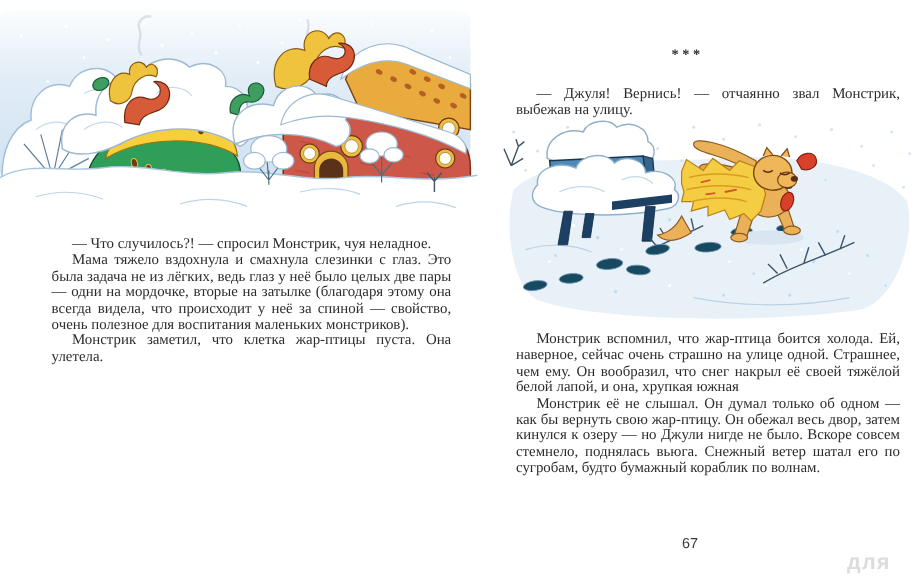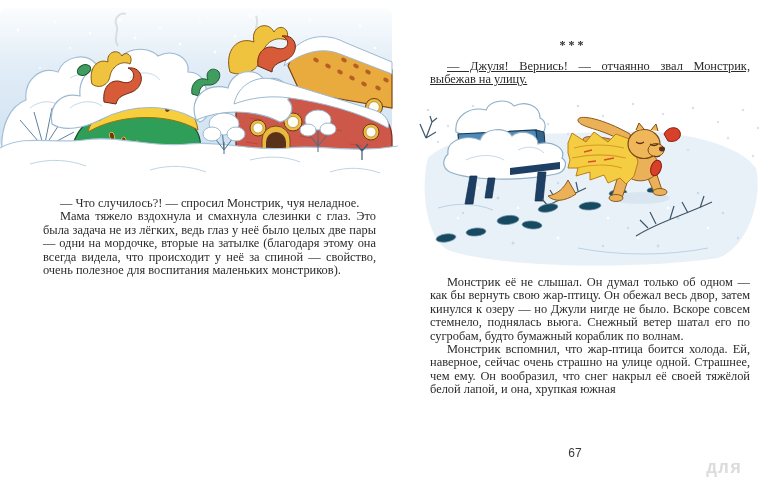--- a/index.html
+++ b/index.html
@@ -8,21 +8,21 @@
   .illus{position:absolute;}
   .textcol{position:absolute;color:#2b2b2b;font-size:12.4px;line-height:13.4px;
            text-align:justify;hyphens:auto;}
   .textcol p{margin:0;text-indent:17px;}
   .textcol p.noindent{text-indent:0;}
   .pagenum{position:absolute;width:32px;text-align:center;color:#3a3a3a;
            font-family:"Liberation Sans",sans-serif;font-size:12px;}
   .separator{position:absolute;left:430px;top:38px;width:286px;text-align:center;
              color:#2e2e2e;font-size:12px;letter-spacing:3px;font-weight:bold;}
   .watermark{position:absolute;right:2px;bottom:12px;width:88px;text-align:center;
-             font-family:Liberation Mono, monospace;font-weight:bold;color:#dcdcdc;
+             font-family:Liberation Sans, sans-serif;font-weight:bold;color:#dcdcdc;
              line-height:0.85;}
   .watermark .wm1{font-size:18px;letter-spacing:1px;}
   .watermark .wm2{font-size:29px;letter-spacing:1px;}
 </style>
 </head>
 <body>
 
 <div class="spread">
 
   <div>
@@ -170,30 +170,31 @@
         <ellipse cx="318" cy="112" rx="13" ry="10" fill="#ffffff" stroke="#9cb9d1" stroke-width="1"></ellipse>
         <ellipse cx="308" cy="122" rx="8" ry="6" fill="#ffffff" stroke="#9cb9d1" stroke-width="1"></ellipse>
         <ellipse cx="328" cy="121" rx="8" ry="6" fill="#ffffff" stroke="#9cb9d1" stroke-width="1"></ellipse>
       </g>
       <path d="M362,152 L362,140 M362,143 L356,136 M362,143 L368,136" stroke="#3d5a70" stroke-width="1.2" fill="none"></path>
     </svg>
 
     <div class="textcol" style="left:43px;top:197px;width:333px;">
       <p>— Что случилось?! — спросил Монстрик, чуя неладное.</p>
       <p>Мама тяжело вздохнула и смахнула слезинки с глаз. Это была задача не из лёгких, ведь глаз у неё было целых две пары — одни на мордочке, вторые на затылке (благодаря этому она всегда видела, что происходит у неё за спиной — свойство, очень полезное для воспитания маленьких монстриков).</p>
+      <p>Монстрик заметил, что клетка жар-птицы пуста. Она улетела.</p>
     </div>
 
     <div class="pagenum" style="left:180px;top:447px;margin-top:40px;">66</div>
   </div>
 
   <div>
 
     <div class="separator">***</div>
 
-    <div class="textcol" style="left:430px;top:60px;width:320px;text-decoration:underline;">
+    <div class="textcol" style="left:430px;top:72px;width:320px;">
       <p>— Джуля! Вернись! — отчаянно звал Монстрик, выбежав на улицу.</p>
     </div>
 
     <svg class="illus" style="left:418px;top:98px;" width="347" height="174" viewBox="0 0 347 174" role="img">
 
       <path d="M10,60 C40,30 120,38 180,34 C250,28 320,44 338,70 C345,100 330,150 300,160 C220,172 80,170 30,152 C8,140 2,90 10,60 Z" fill="#e9f1f8"></path>
       <g fill="#c5dbee">
         <circle cx="80" cy="100" r="1.5"></circle>
           <circle cx="120" cy="125" r="1.2"></circle>
           <circle cx="170" cy="110" r="1.5"></circle>
@@ -302,22 +303,22 @@
         <path d="M218,44 q4,3 8,0 M232,46 q4,3 8,0" stroke="#5a3018" stroke-width="1.3" fill="none"></path>
         <ellipse cx="244" cy="51" rx="3" ry="2.4" fill="#5a3018"></ellipse>
         <path d="M236,58 q3,2 6,0" stroke="#5a3018" stroke-width="1" fill="none"></path>
 
         <path d="M246,36 C250,28 260,28 262,34 C264,40 258,45 250,43 Z" fill="#d8402a" stroke="#8a1c10" stroke-width="1"></path>
         <ellipse cx="238" cy="70" rx="5" ry="8" transform="rotate(20 238 70)" fill="#d8402a" stroke="#8a1c10" stroke-width="1"></ellipse>
       </g>
     </svg>
 
     <div class="textcol" style="left:430px;top:276px;width:320px;">
+      <p>Монстрик вспомнил, что жар-птица боится холода. Ей, наверное, сейчас очень страшно на улице одной. Страшнее, чем ему. Он вообразил, что снег накрыл её своей тяжёлой белой лапой, и она, хрупкая южная</p>
       <p>Монстрик её не слышал. Он думал только об одном — как бы вернуть свою жар-птицу. Он обежал весь двор, затем кинулся к озеру — но Джули нигде не было. Вскоре совсем стемнело, поднялась вьюга. Снежный ветер шатал его по сугробам, будто бумажный кораблик по волнам.</p>
-      <p>Монстрик вспомнил, что жар-птица боится холода. Ей, наверное, сейчас очень страшно на улице одной. Страшнее, чем ему. Он вообразил, что снег накрыл её своей тяжёлой белой лапой, и она, хрупкая южная</p>
     </div>
 
     <div class="pagenum" style="left:559px;top:446px;">67</div>
 
     <div class="watermark">
       <div class="wm1">для</div>
     </div>
   </div>
 
 </div>

